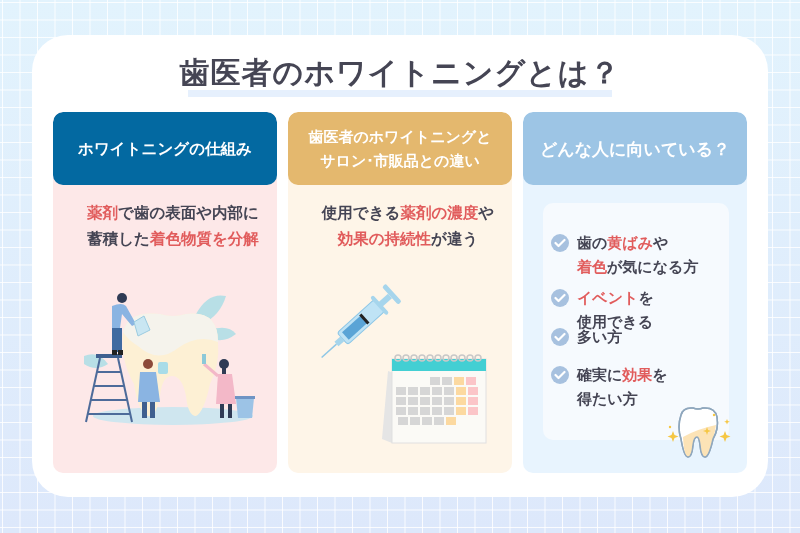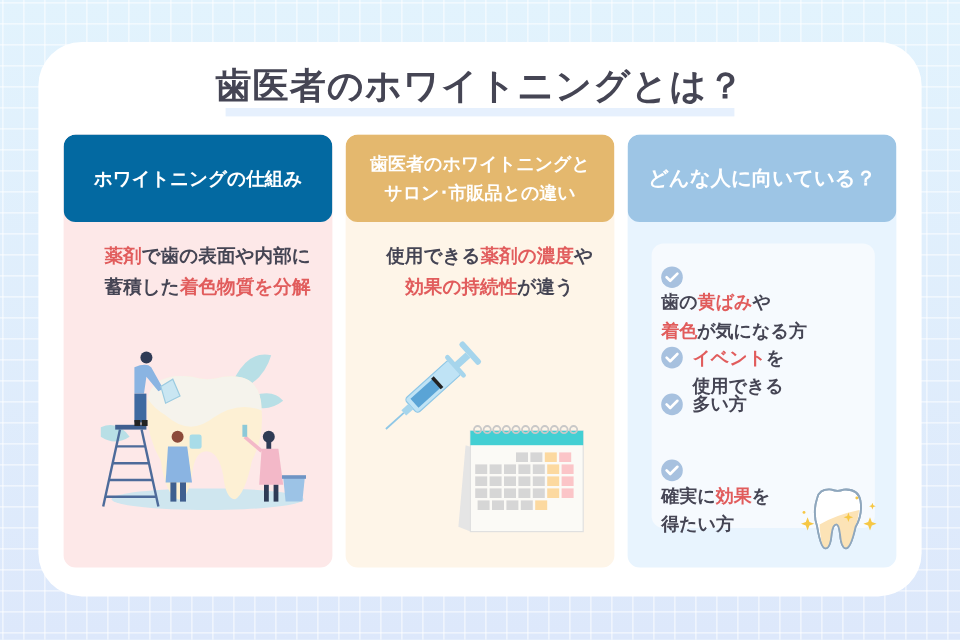--- a/index.html
+++ b/index.html
@@ -252,21 +252,21 @@
         <rect x="88" y="38" width="10" height="8"></rect>
         <rect x="88" y="48" width="10" height="8"></rect>
         <rect x="88" y="58" width="10" height="8"></rect>
     </g>
   </svg>
 </div>
 
 <div class="col col3">
   <div class="col-head">どんな人に向いている？</div>
   <div class="list-box">
-    <div class="list-item" style="top:16px;flex-direction:column;">
+    <div class="list-item" style="top:28px;">
       <span class="check">
           <svg width="12" height="10" viewBox="0 0 12 10">
             <path d="M1.5 5 L4.5 8 L10.5 2" stroke="#fff" stroke-width="2.2" fill="none" stroke-linecap="round" stroke-linejoin="round"></path>
           </svg>
         </span>
       <div class="item-text">
         <div><span>歯の</span><span class="hl">黄ばみ</span><span>や</span></div>
         <div><span class="hl">着色</span><span>が気になる方</span></div>
       </div>
     </div>
@@ -284,21 +284,21 @@
     <div class="list-item" style="top:122px;">
       <span class="check">
           <svg width="12" height="10" viewBox="0 0 12 10">
             <path d="M1.5 5 L4.5 8 L10.5 2" stroke="#fff" stroke-width="2.2" fill="none" stroke-linecap="round" stroke-linejoin="round"></path>
           </svg>
         </span>
       <div class="item-text">
         <div><span>多い方</span></div>
       </div>
     </div>
-    <div class="list-item" style="top:177px;flex-direction:column;">
+    <div class="list-item" style="top:160px;">
       <span class="check">
           <svg width="12" height="10" viewBox="0 0 12 10">
             <path d="M1.5 5 L4.5 8 L10.5 2" stroke="#fff" stroke-width="2.2" fill="none" stroke-linecap="round" stroke-linejoin="round"></path>
           </svg>
         </span>
       <div class="item-text">
         <div><span>確実に</span><span class="hl">効果</span><span>を</span></div>
         <div><span>得たい方</span></div>
       </div>
     </div>

